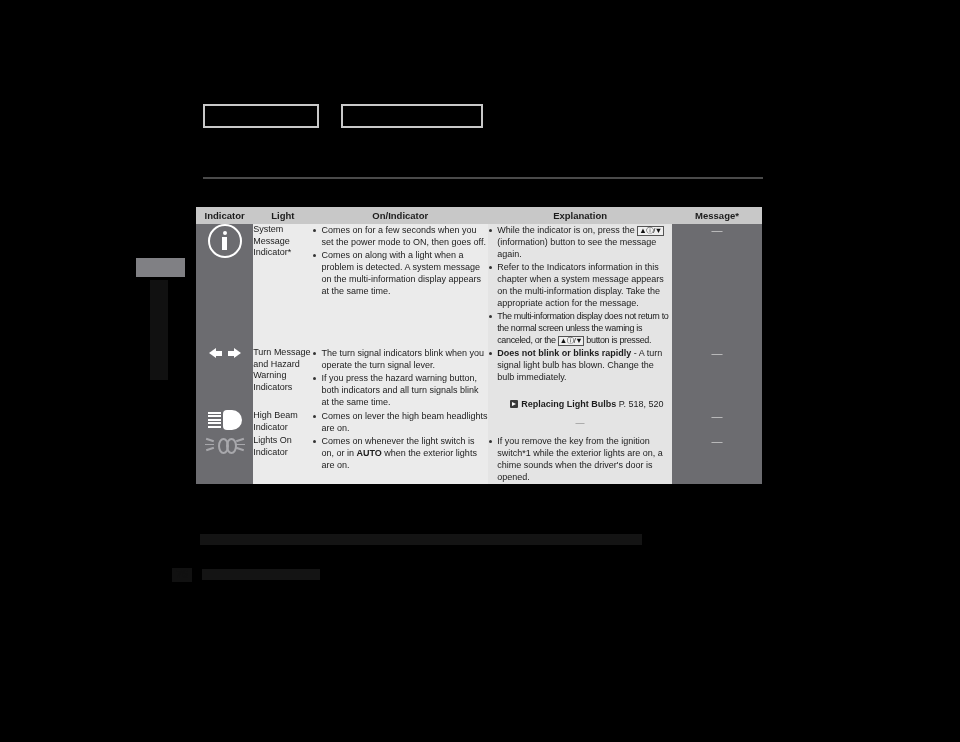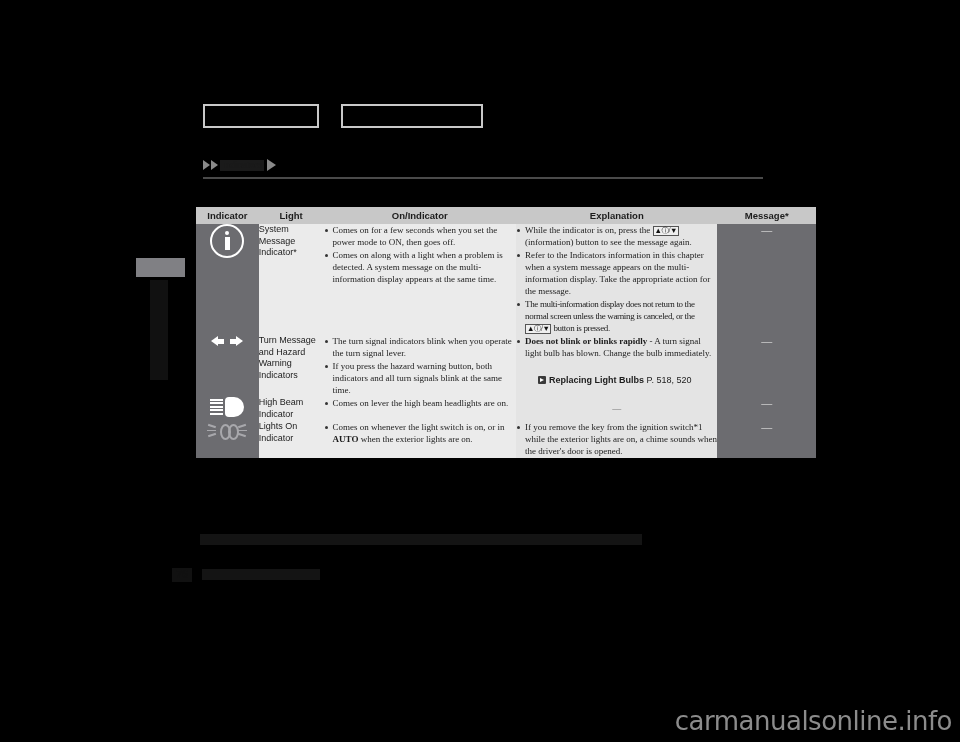--- a/index.html
+++ b/index.html
@@ -45,21 +45,21 @@
   .side-tab{
     position:absolute;left:136px;top:258px;width:49px;height:19px;background:#808084;
   }
   .side-vtext{
     position:absolute;left:150px;top:280px;width:18px;height:100px;
     background:#111;
   }
 
   
   .tbl{
-    position:absolute;left:196px;top:207px;width:620px;
+    position:absolute;left:196px;top:207px;width:566px;
     border-collapse:separate;border-spacing:0;
     background:#fff;
   }
   .tbl td,.tbl th{
     vertical-align:top;padding:0;border:0;
   }
   .th{
     background:#c8c8c8;color:#1c1c1c;font-size:9.5px;font-weight:bold;
     text-align:center;height:17px;line-height:17px;vertical-align:middle;
     border-right:2px solid #fff;
@@ -74,21 +74,21 @@
   .c-on{width:172px;background:#ebebeb;font-size:9px;color:#1c1c1c;
          padding:5px 6px 5px 4px;line-height:12px;
          border-right:2px solid #fff;border-bottom:2px solid #fff;}
   .c-exp{width:180px;background:#e4e4e4;font-size:9px;color:#1c1c1c;
          padding:5px 6px 5px 4px;line-height:12px;
          border-right:2px solid #fff;border-bottom:2px solid #fff;}
   .c-msg{width:88px;background:#6c6c70;text-align:center;vertical-align:middle;
          color:#d6d6d6;font-size:10px;border-bottom:2px solid #fff;}
   tr:last-child td{border-bottom:0;}
 
-  ul.bl{margin:0;padding:0;list-style:none;font-family:Liberation Serif, serif;}
+  ul.bl{margin:0;padding:0;list-style:none;}
   ul.bl>li{position:relative;padding-left:9px;margin:0 0 1px 0;}
   ul.bl>li:before{
     content:"";position:absolute;left:1px;top:4.5px;
     width:3px;height:3px;border-radius:50%;background:#333;
   }
   .dash{color:#cfcfcf;font-size:11px;letter-spacing:0;}
   .b{font-weight:bold;}
   .tight{letter-spacing:-0.35px;}
   .refline{padding-left:22px;position:relative;margin-top:15px;}
   .ref-ico{
@@ -182,28 +182,20 @@
   }
 </style>
 </head>
 <body>
 
 <div class="page">
 
   <div class="redact-box" id="hdr-box-1"></div>
   <div class="redact-box" id="hdr-box-2"></div>
 
-  <div class="breadcrumb">
-    <span class="bc-arrows">
-      <span class="bc-chev"></span>
-        <span class="bc-chev"></span>
-    </span>
-    <span class="bc-label">Indicators</span>
-    <span class="bc-chev-end"></span>
-  </div>
   <div class="bc-rule"></div>
 
   <div class="side-tab"></div>
   <div class="side-vtext"></div>
 
   <table class="tbl">
     <thead>
       <tr>
         <th class="th" style="width:56px">Indicator</th>
         <th class="th" style="width:58px">Light</th>
@@ -319,15 +311,14 @@
         </td>
       </tr>
 
     </tbody>
   </table>
 
   <div class="fn1"></div>
   <div class="pagenum">76</div>
   <div class="fn2"></div>
 
-  <div class="wm">carmanualsonline.info</div>
 
 </div>
 
 </body></html>

